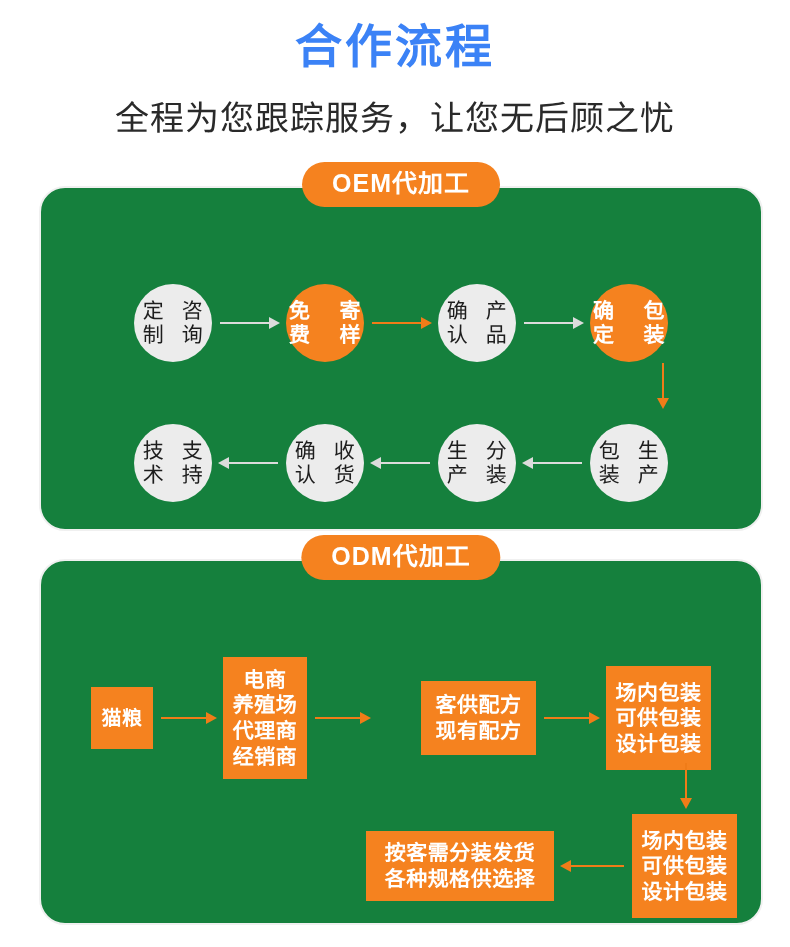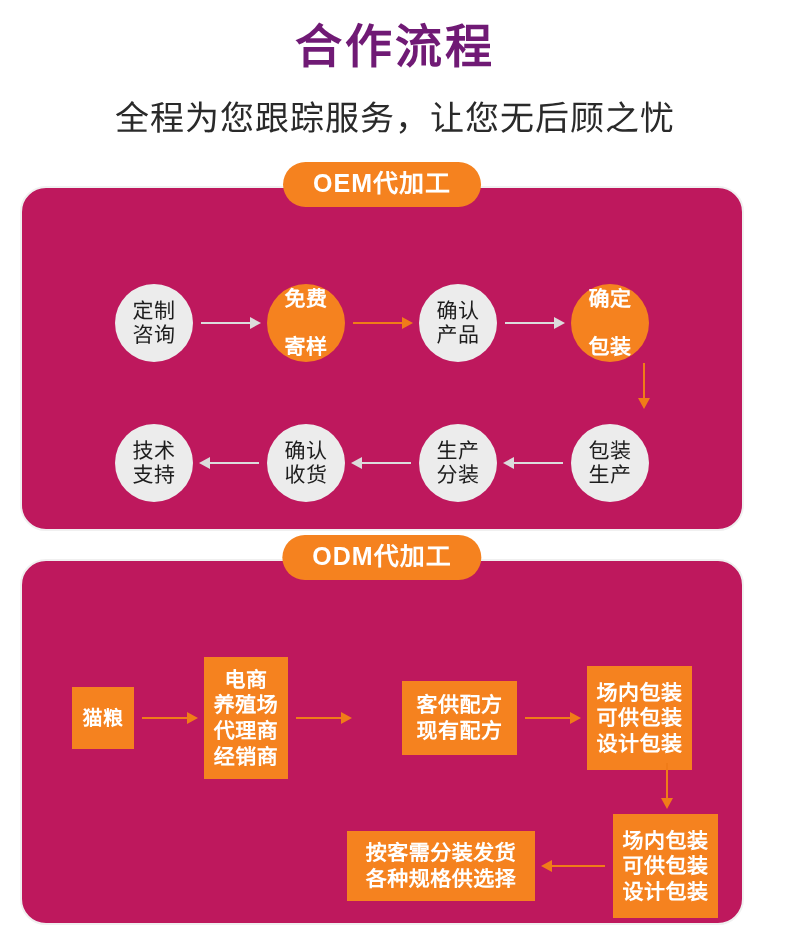--- a/index.html
+++ b/index.html
@@ -16,38 +16,38 @@
     width: 790px;
     height: 947px;
     background: #ffffff;
   }
 
   
   .header { padding-top: 18px; text-align: center; }
   .page-title {
     font-size: 47px;
     font-weight: bold;
-    color: #701a75;
+    color: #3b82f6;
     letter-spacing: 3px;
     line-height: 1.25;
   }
   .page-subtitle {
     margin-top: 14px;
     font-size: 34px;
     color: #2a2a2a;
     letter-spacing: 1px;
     font-weight: 500;
   }
 
   
   .card {
     position: absolute;
-    left: 20px;
+    left: 39px;
     width: 724px;
-    background: #be185d;
+    background: #15803d;
     border: 2px solid #f0f0f0;
     border-radius: 26px;
   }
   #card-oem { top: 186px; height: 345px; }
   #card-odm { top: 559px; height: 366px; }
 
   .card-badge {
     position: absolute;
     top: -26px;
     left: 50%;
@@ -72,21 +72,21 @@
     justify-content: center;
   }
   #oem-row-1 { top: 96px; }
   #oem-row-2 { top: 236px; }
 
   .circle {
     width: 78px;
     height: 78px;
     border-radius: 50%;
     display: flex;
-    flex-direction: column;
+    flex-direction: row;
     align-items: center;
     justify-content: center;
     flex: 0 0 auto;
     font-size: 21px;
     line-height: 1.15;
     letter-spacing: 0.5px;
     text-align: center;
   }
   .circle.gray { background: #ececec; color: #1d1d1d; }
   .circle.orange { background: #f5821f; color: #ffffff; font-weight: bold; gap: 23px; }

